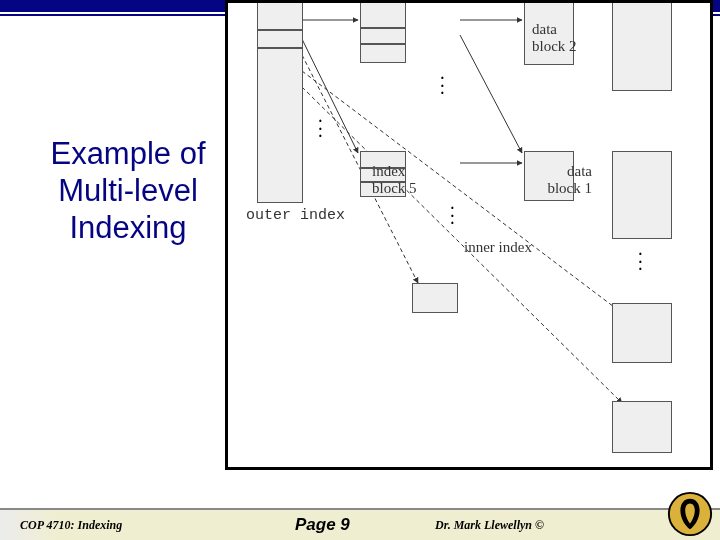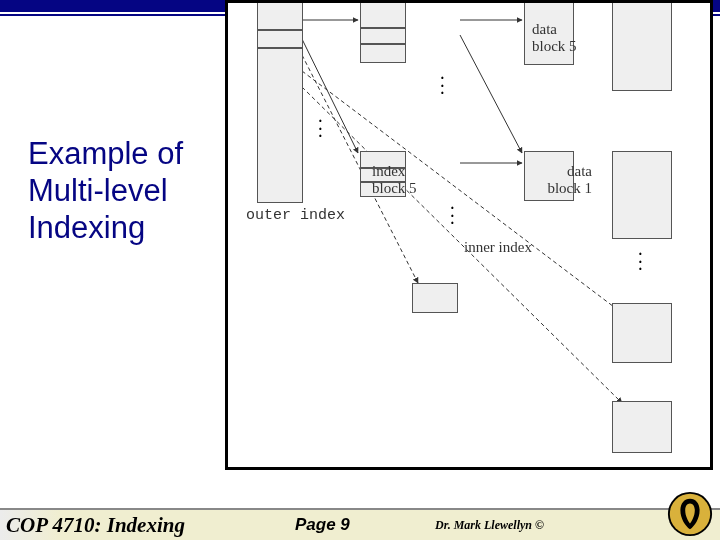--- a/index.html
+++ b/index.html
@@ -9,25 +9,25 @@
   .top-bars { position: absolute; top: 0; left: 0; right: 0; }
   .hbar { background: #050583; }
   .hbar1 { height: 12px; }
   .hbar1b { height: 2px; margin-top: 0; }
   
   
   .diagram-frame { position: absolute; top: 0; left: 225px; width: 488px; height: 470px; border: 3px solid #000; background: #fff; }
   .diagram-inner { position: absolute; top: 0; left: 4px; width: 476px; height: 464px; overflow: hidden; }
   
   
-  .title { position: absolute; top: 135px; left: 28px; width: 200px; font-family: Arial, Helvetica, sans-serif; font-size: 31px; color: #050583; line-height: 1.2; }
+  .title { position: absolute; top: 135px; left: 28px; width: 200px; font-family: Arial, Helvetica, sans-serif; font-size: 31px; color: #050583; text-align: center; line-height: 1.2; }
   
   
   .footer { position: absolute; bottom: 0; left: 0; right: 0; height: 32px; background: linear-gradient(to right, #ececec 0, #f0eed0 60px, #f0eed0 100%); border-top: 2px solid #888; display: flex; align-items: center; }
-  .footer-course { position: absolute; left: 6px; font-style: italic; font-weight: bold; font-size: 21px; font-family: Georgia, serif; color: #000; }
+  .footer-course { position: absolute; left: 20px; font-style: italic; font-weight: bold; font-size: 12px; font-family: Georgia, serif; color: #000; }
   .footer-page { position: absolute; left: 295px; font-style: italic; font-weight: bold; font-size: 17px; font-family: Liberation Sans, sans-serif; color: #000; }
   .footer-author { position: absolute; left: 435px; font-style: italic; font-weight: bold; font-size: 12px; font-family: Georgia, serif; color: #000; }
   
   
   .logo { position: absolute; right: 6px; bottom: 2px; width: 48px; height: 48px; }
   
   
   .block { position: absolute; background: #efefef; border: 1px solid #555; }
   .label { position: absolute; font-family: 'Times New Roman', serif; font-size: 15px; color: #333; line-height: 1.1; }
   
@@ -81,21 +81,21 @@
     <div class="block" style="left:128px; top:148px; width:46px; height:46px;"></div>
     <div class="block" style="left:128px; top:164px; width:46px; height:0; border-top:1px solid #555;"></div>
     <div class="block" style="left:128px; top:178px; width:46px; height:0; border-top:1px solid #555;"></div>
     <div class="label" style="left:140px; top:160px; width:60px;"><span>index block 5</span></div>
     <div class="dots" style="left:218px; top:202px;">·<br>·<br>·</div>
     <div class="label" style="left:184px; top:236px;margin-left:48px;">inner index</div>
 
     <div class="block" style="left:180px; top:280px; width:46px; height:30px;"></div>
 
     <div class="block" style="left:292px; top:0; width:50px; height:62px; border-top:none;"></div>
-    <div class="label" style="left:300px; top:18px; width:60px;"><span>data block 5</span></div>
+    <div class="label" style="left:300px; top:18px; width:60px;"><span>data block 2</span></div>
 
     <div class="block" style="left:292px; top:148px; width:50px; height:50px;"></div>
     <div class="label" style="left:300px; top:160px; width:60px;text-align:right;"><span>data block 1</span></div>
 
     <div class="block" style="left:380px; top:0; width:60px; height:88px; border-top:none;"></div>
     <div class="block" style="left:380px; top:148px; width:60px; height:88px;"></div>
     <div class="dots" style="left:406px; top:248px;">·<br>·<br>·</div>
     <div class="block" style="left:380px; top:300px; width:60px; height:60px;"></div>
     <div class="block" style="left:380px; top:398px; width:60px; height:52px;"></div>
   </div>

